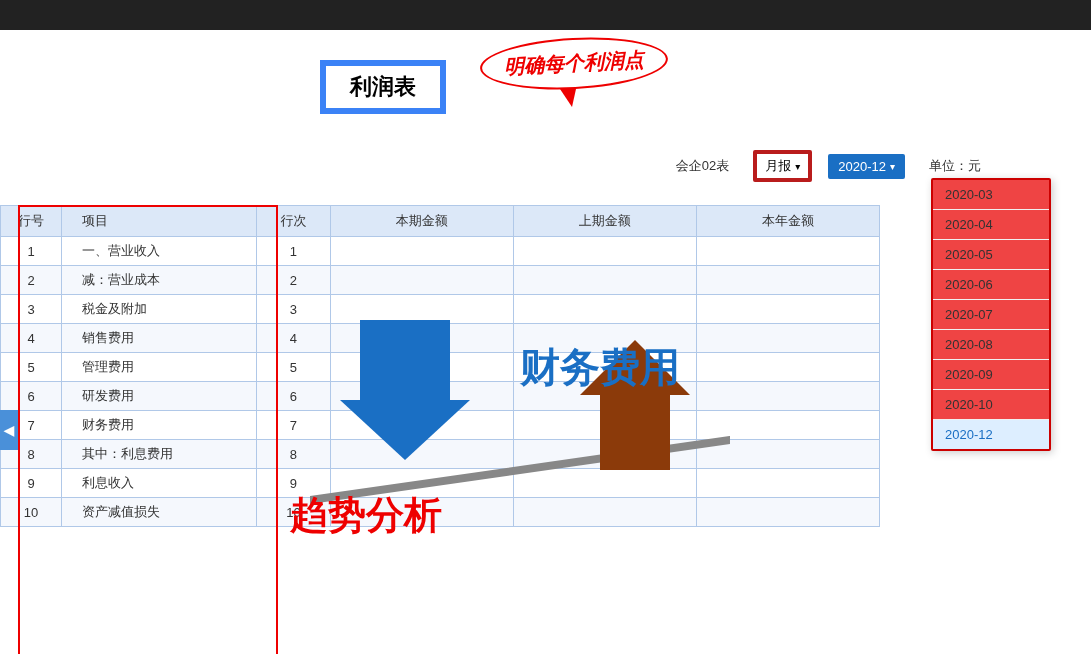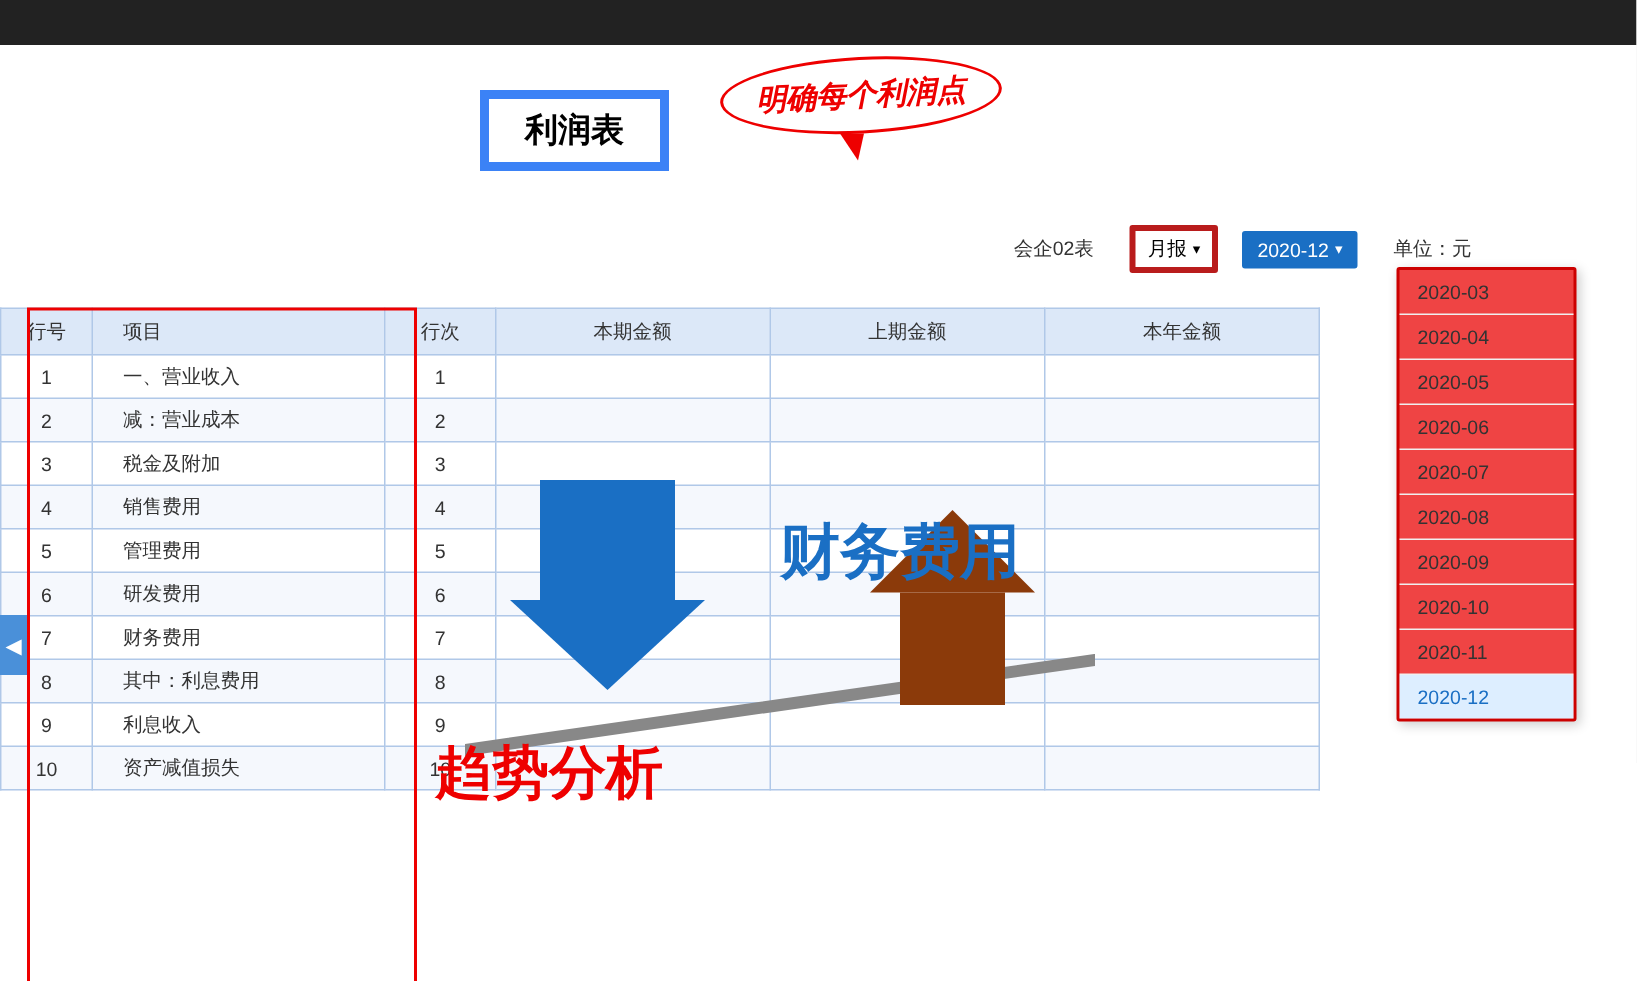--- a/index.html
+++ b/index.html
@@ -310,21 +310,20 @@
 
   <div class="dropdown-menu">
     <div class="dropdown-item">2020-03</div>
     <div class="dropdown-item">2020-04</div>
     <div class="dropdown-item">2020-05</div>
     <div class="dropdown-item">2020-06</div>
     <div class="dropdown-item">2020-07</div>
     <div class="dropdown-item">2020-08</div>
     <div class="dropdown-item">2020-09</div>
     <div class="dropdown-item">2020-10</div>
-    <div class="dropdown-item">2020-11</div>
     <div class="dropdown-item active">2020-12</div>
   </div>
 
   <div class="table-wrapper">
     <table>
       <thead>
         <tr>
           <th class="col-hang">行号</th>
           <th class="col-item">项目</th>
           <th class="col-ci">行次</th>

